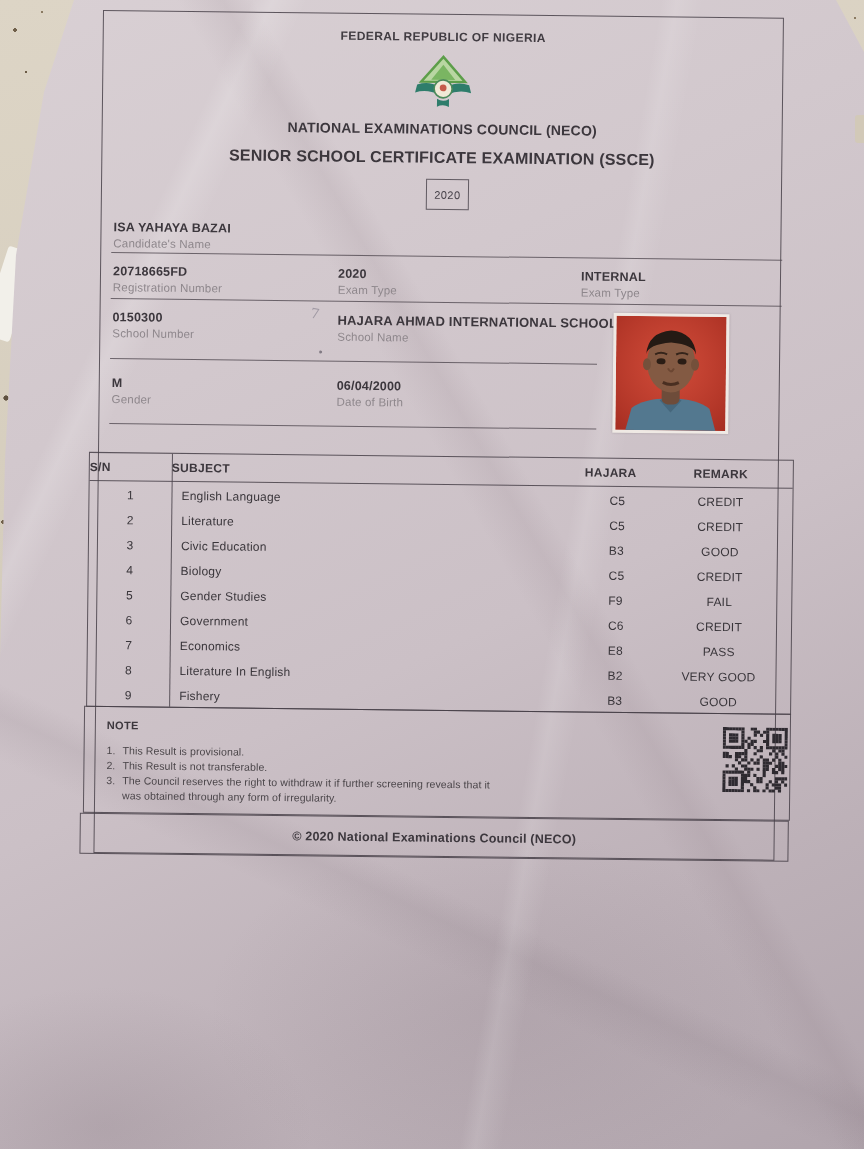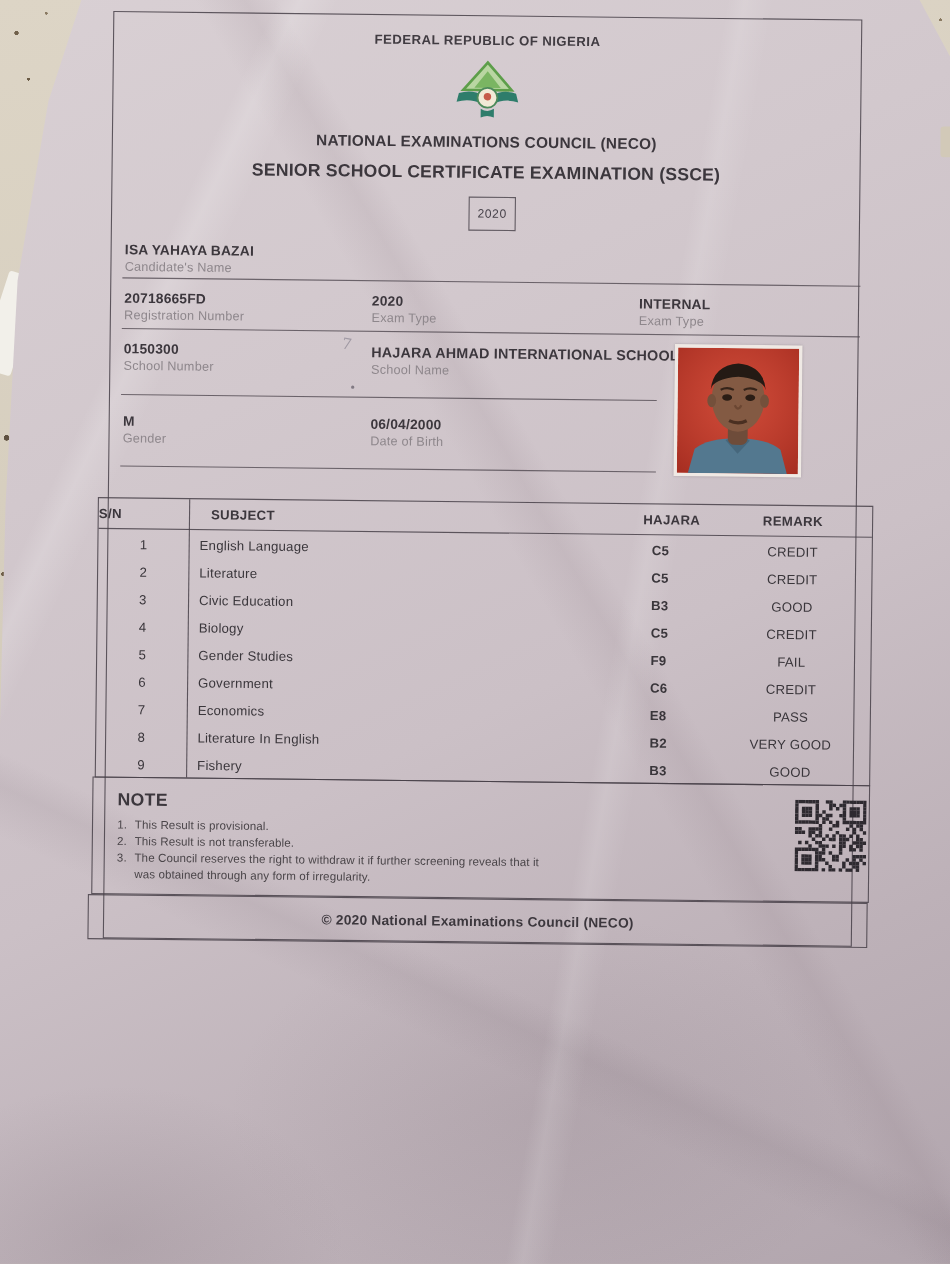--- a/index.html
+++ b/index.html
@@ -82,34 +82,34 @@
     padding:3px; box-shadow:0 0 2px rgba(90,80,90,.4); }
   .photo svg { display:block; width:110px; height:114px; }
 
   
   .rtable { left:-10px; top:441px; width:705px; height:255px; border:1px solid rgba(70,64,72,.85); }
   .rtable .vline { position:absolute; left:82px; top:0; bottom:0; width:1px; background:rgba(70,64,72,.85); }
   .thead { position:absolute; left:0; top:0; width:100%; height:28px;
     border-bottom:1px solid rgba(70,64,72,.85); display:flex; align-items:center;
     font-size:12px; font-weight:700; letter-spacing:.3px; color:#3c373d; }
   .h-sn { width:82px; text-align:left; }
-  .h-subject { margin-left:20px; }
+  .h-subject { margin-left:0; }
   .h-grade { position:absolute; left:495px; }
   .h-remark { position:absolute; left:571px; width:120px; text-align:center; }
   .tbody { position:absolute; left:0; top:29px; width:100%; }
   .t-row { height:25.1px; display:flex; align-items:center; position:relative;
     font-size:12px; color:#3a363b; letter-spacing:.2px; }
   .c-sn { width:82px; text-align:center; }
   .c-subject { margin-left:10px; }
-  .c-grade { position:absolute; left:503px; font-weight:700; }
+  .c-grade { position:absolute; left:520px; font-weight:400; }
   .c-remark { position:absolute; left:571px; width:120px; text-align:center; font-weight:500; }
 
   
   .notebox { left:-12px; top:695px; width:707px; height:107px; border:1px solid rgba(70,64,72,.85); }
-  .note-title { position:absolute; left:22px; top:12px; font-size:16px; font-weight:700; letter-spacing:.3px; }
+  .note-title { position:absolute; left:22px; top:12px; font-size:11px; font-weight:700; letter-spacing:.3px; }
   .note-list { position:absolute; left:22px; top:36px; }
   .note-item { display:flex; font-size:10.5px; color:#4a4549; line-height:15px; letter-spacing:.1px; }
   .note-item .no { width:16px; flex:none; }
   .note-item .txt { max-width:375px; }
   .qr { position:absolute; left:638px; top:13px; width:65px; height:65px; }
   .qr svg { display:block; width:65px; height:65px; }
 
   
   .footbox { left:-15px; top:802px; width:709px; height:41px; border:1px solid rgba(70,64,72,.85);
     display:flex; align-items:center; justify-content:center; }

